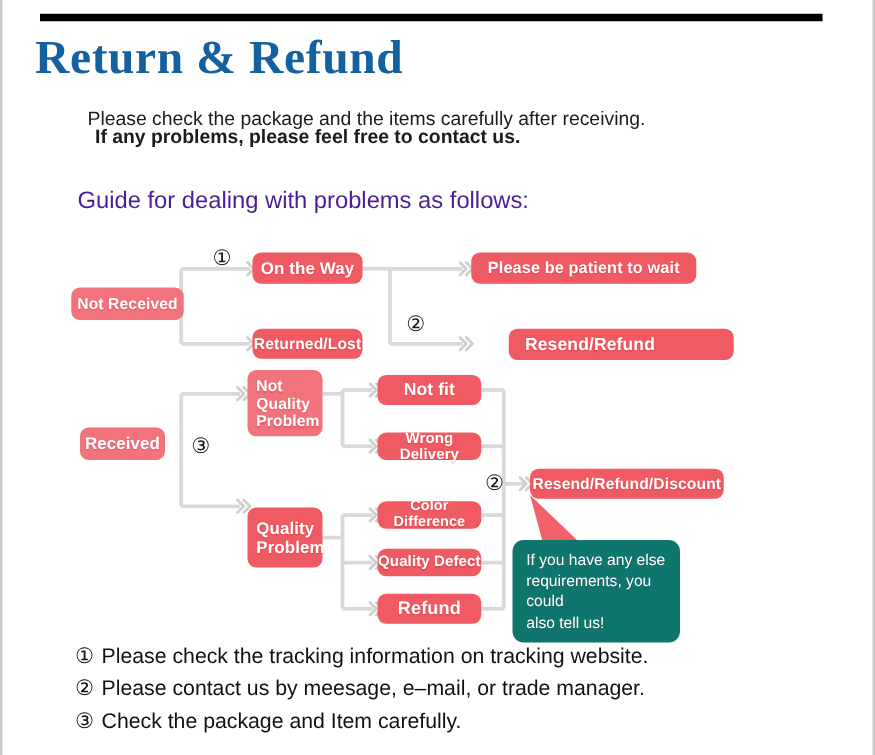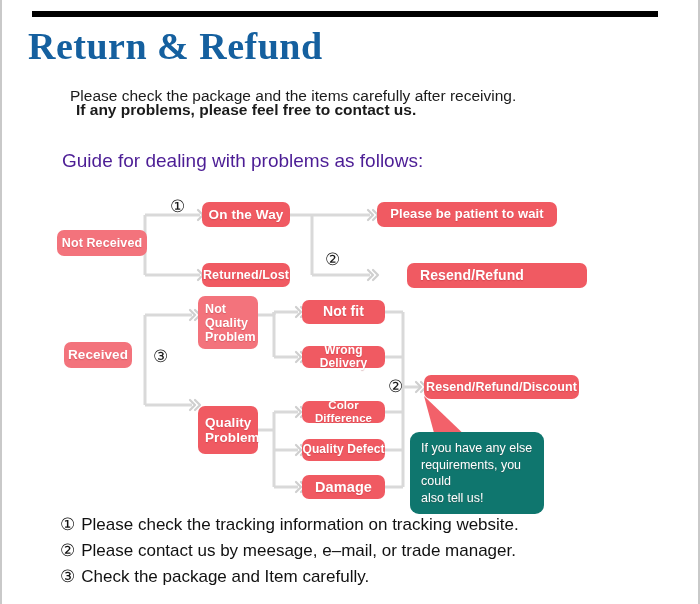--- a/index.html
+++ b/index.html
@@ -230,21 +230,21 @@
     <div class="node strong" style="left:196px; top:216px; width:60px; height:48px; font-size:13.5px; justify-content:flex-start; padding-left:7px; text-align:left;">Quality Problem</div>
 
     <div class="node strong" style="left:300px; top:156px; width:83px; height:22px; font-size:12px;">Wrong Delivery</div>
 
     <div class="node strong" style="left:300px; top:110px; width:83px; height:24px; font-size:14px;">Not fit</div>
 
     <div class="node strong" style="left:300px; top:211px; width:83px; height:22px; font-size:11.5px;">Color Difference</div>
 
     <div class="node strong" style="left:300px; top:249px; width:83px; height:22px; font-size:12px;">Quality Defect</div>
 
-    <div class="node strong" style="left:300px; top:285px; width:83px; height:24px; font-size:14.5px;">Damage</div>
+    <div class="node strong" style="left:300px; top:285px; width:83px; height:24px; font-size:14.5px;">Refund</div>
 
     <div class="node strong" style="left:422px; top:185px; width:155px; height:24px; font-size:12.5px;">Resend/Refund/Discount</div>
 
     <div class="circ-num" style="left:168px; top:8px;">①</div>
     <div class="circ-num" style="left:323px; top:61px;">②</div>
     <div class="circ-num" style="left:151px; top:158px;">③</div>
     <div class="circ-num" style="left:386px; top:188px;">②</div>
 
     <svg class="bubble-tail" style="left:415px; top:200px; width:90px; height:60px;" viewBox="0 0 90 60">
       <path d="M7,6 L55,52 L20,54 Z" fill="#f2616a"></path>

